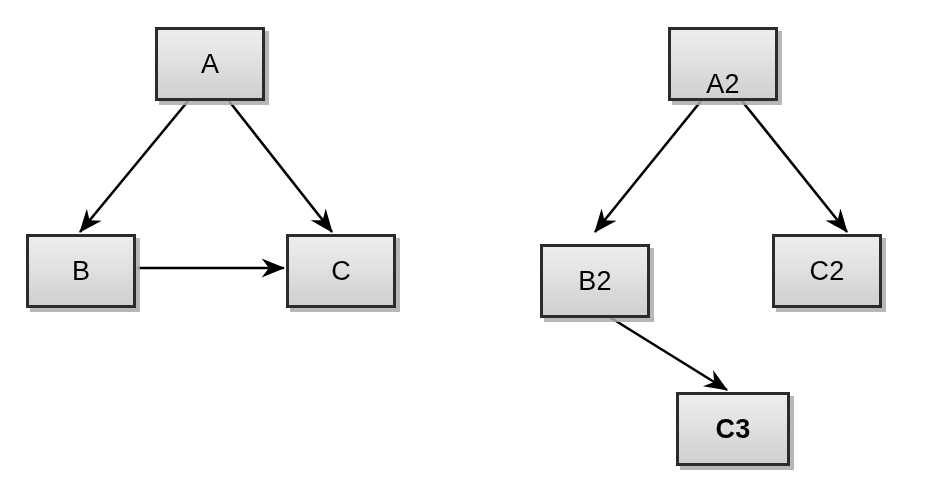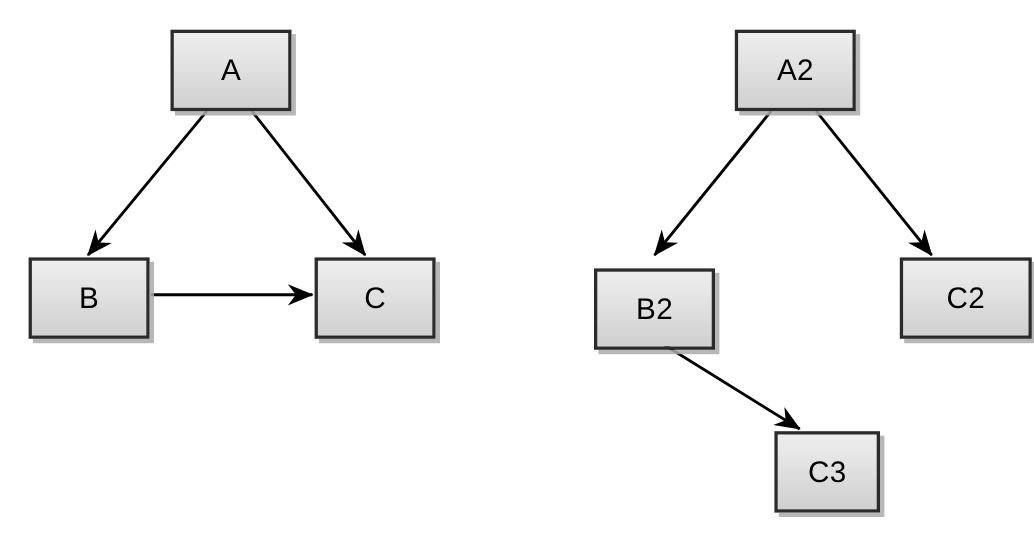--- a/index.html
+++ b/index.html
@@ -69,27 +69,27 @@
   <div id="nodes-group">
       <div class="node" style="left: 155px; top: 27px; width: 110px; height: 74px;">
         <span class="node-label">A</span>
       </div>
       <div class="node" style="left: 26px; top: 234px; width: 110px; height: 74px;">
         <span class="node-label">B</span>
       </div>
       <div class="node" style="left: 286px; top: 234px; width: 110px; height: 74px;">
         <span class="node-label">C</span>
       </div>
-      <div class="node" style="left: 668px; top: 27px; width: 110px; height: 74px;">
+      <div class="node" style="left: 668px; top: 27px; width: 110px; height: 74px; align-items: flex-end;">
         <span class="node-label">A2</span>
       </div>
       <div class="node" style="left: 540px; top: 244px; width: 110px; height: 74px;">
         <span class="node-label">B2</span>
       </div>
-      <div class="node" style="left: 818px; top: 234px; width: 120px; height: 74px;">
+      <div class="node" style="left: 772px; top: 234px; width: 110px; height: 74px;">
         <span class="node-label">C2</span>
       </div>
-      <div class="node" style="left: 704px; top: 392px; width: 96px; height: 74px;">
+      <div class="node" style="left: 676px; top: 392px; width: 114px; height: 74px; font-weight: bold;">
         <span class="node-label">C3</span>
       </div>
     </div>
 
 </div>
 
 </body></html>

